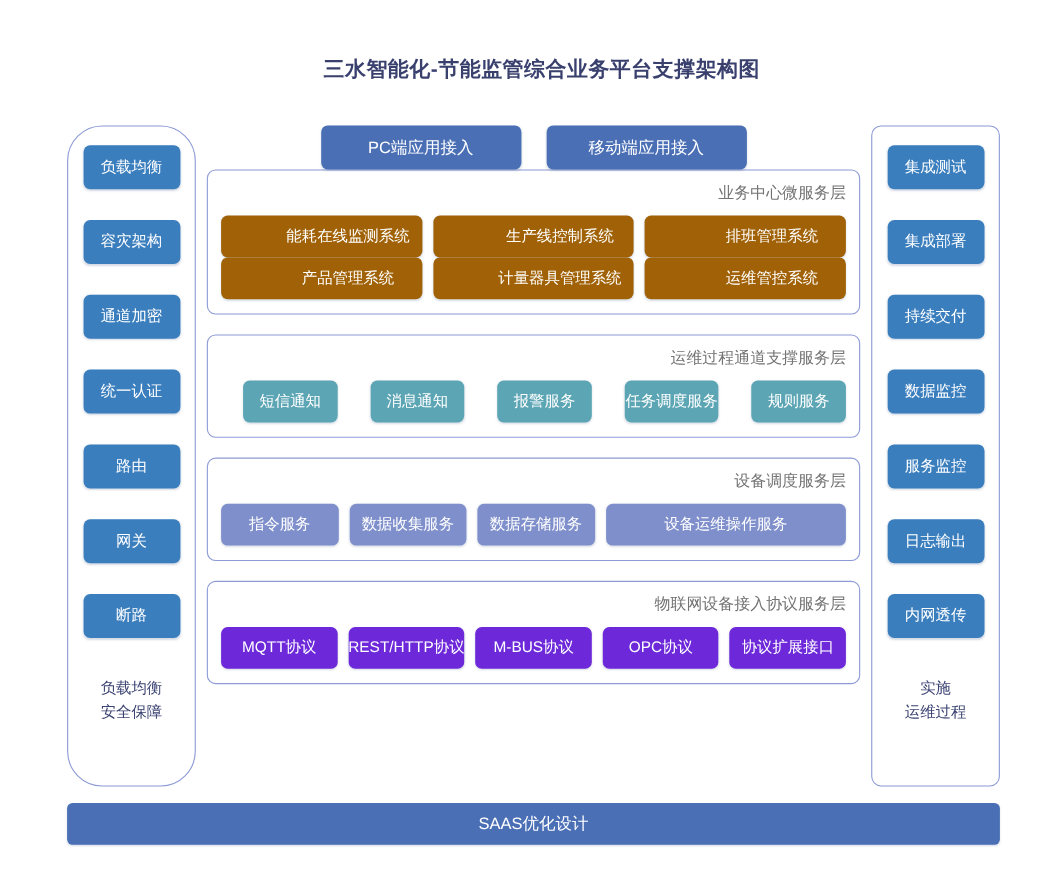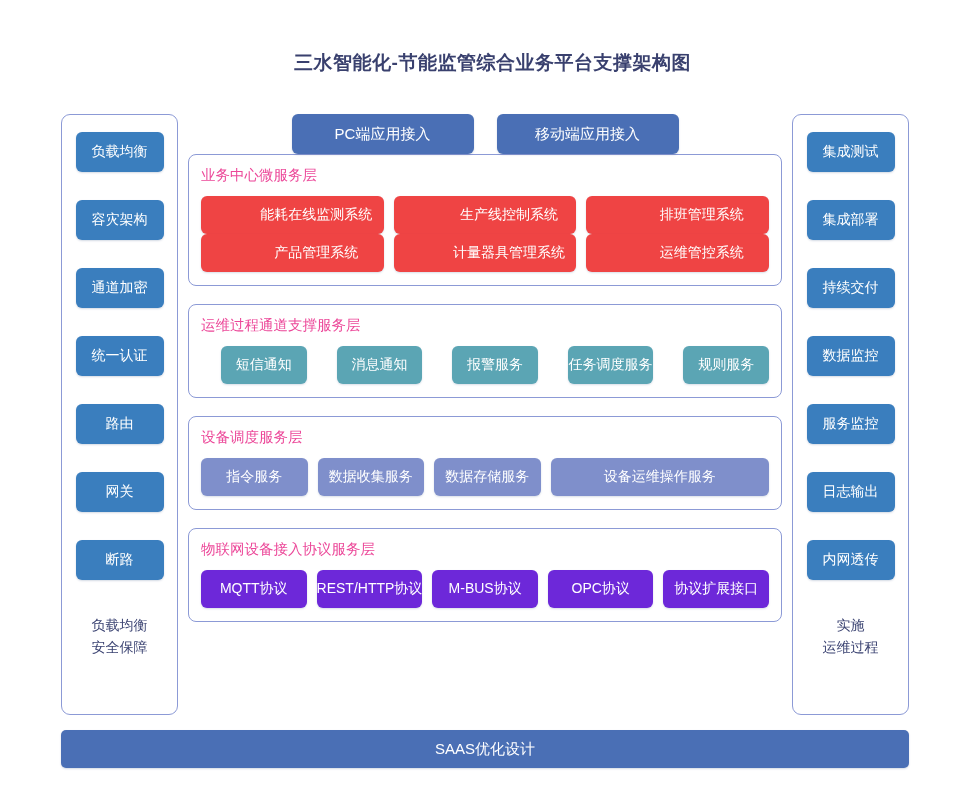--- a/index.html
+++ b/index.html
@@ -45,21 +45,21 @@
     height: 601px;
     box-sizing: border-box;
     border: 1.3px solid #8c9ad6;
     border-radius: 9px;
     background: #ffffff;
     display: flex;
     flex-direction: column;
     align-items: center;
     padding-top: 17px;
   }
-  .side-col.left  { left: 61px; }
+  .side-col.left  { left: 61px; border-radius: 32px; }
   .side-col.right { left: 792px; }
 
   .side-btn {
     width: 88px;
     height: 40px;
     margin-bottom: 28px;
     border-radius: 6px;
     background: #3a7ebe;
     color: #ffffff;
     font-size: 14px;
@@ -109,23 +109,23 @@
   
   .layer {
     box-sizing: border-box;
     border: 1.3px solid #8c9ad6;
     border-radius: 8px;
     background: #ffffff;
     margin-bottom: 18px;
     padding: 11px 12px 13px 12px;
   }
   .layer-title {
-    text-align: left;
+    text-align: right;
     font-size: 14.5px;
-    color: #ec4899;
+    color: #737373;
     margin-bottom: 11px;
   }
   .layer-row {
     display: flex;
     gap: 10px;
   }
   .layer-row + .layer-row { }
 
   .chip {
     flex: 1 1 0;
@@ -134,21 +134,21 @@
     display: flex;
     align-items: center;
     justify-content: center;
     color: #ffffff;
     font-size: 14px;
     white-space: nowrap;
     box-shadow: 0 1px 2px rgba(40,70,120,0.18);
   }
 
   
-  .layer-business .chip { background: #ef4444; padding-left: 48px; }
+  .layer-business .chip { background: #a16207; padding-left: 48px; }
   .layer-ops      .chip { background: #5ba5b4; margin-left: 20px; }
   .layer-device   .chip { background: #7f8fcb; }
   .layer-iot      .chip { background: #6d28d9; }
 
   .chip.wide { flex: 2.05 1 0; }
 
   
   .bottom-bar {
     position: absolute;
     left: 61px;

